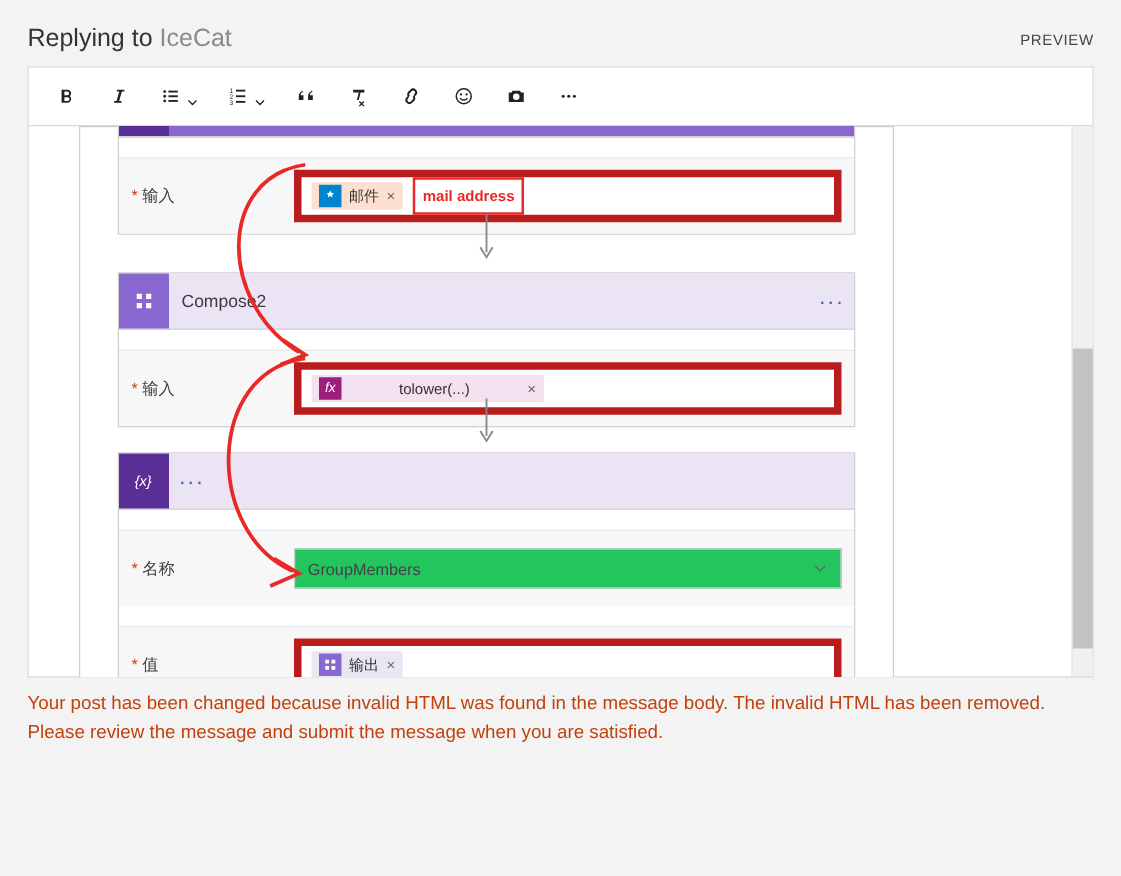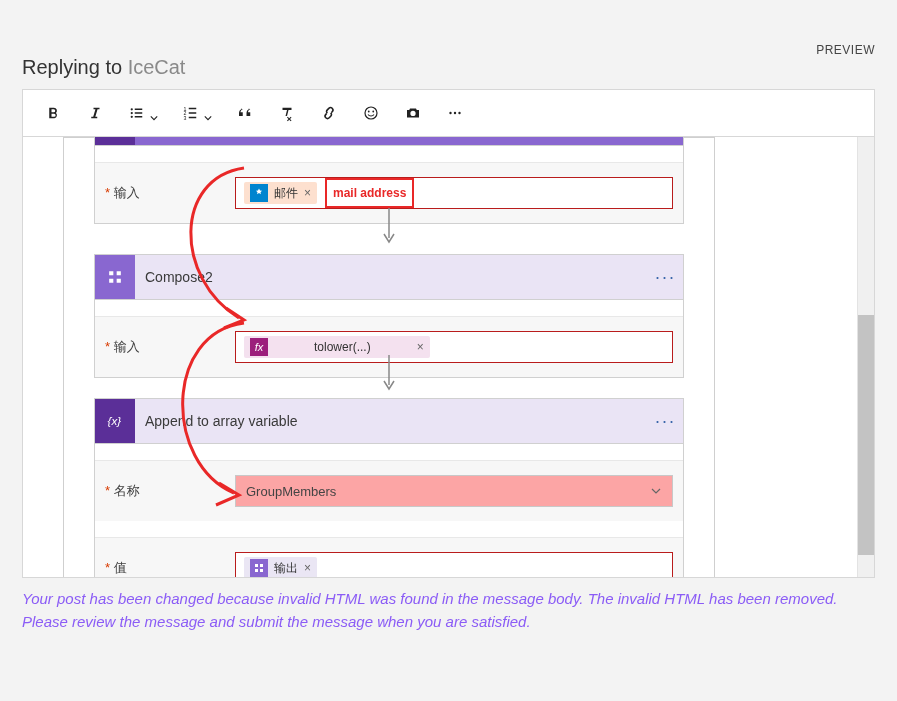--- a/index.html
+++ b/index.html
@@ -26,21 +26,20 @@
 }
 .reply-header {
   display: flex;
   justify-content: space-between;
   align-items: center;
   margin: 20px 22px 10px 22px;
 }
 .reply-to {
   font-size: 20px;
   color: #333;
-  margin-top: 36px;
 }
 .reply-to .target {
   color: #8a8a8a;
 }
 .preview {
   font-size: 12px;
   letter-spacing: 0.5px;
   color: #444;
 }
 .editor-card {
@@ -144,32 +143,32 @@
   width: 130px;
   font-size: 13px;
   color: #404040;
 }
 .flow-label.req::before {
   content: "* ";
   color: #d83b01;
 }
 .flow-input {
   flex: 1;
-  border: 1px solid #b91c1c;
+  border: 6px solid #b91c1c;
   background: #fff;
   height: 30px;
   display: flex;
   align-items: center;
   padding: 0 8px;
   gap: 8px;
 }
 .flow-select {
   flex: 1;
   border: 1px solid #c8c8c8;
-  background: #fca5a5;
+  background: #22c55e;
   height: 30px;
   display: flex;
   align-items: center;
   justify-content: space-between;
   padding: 0 10px;
   color: #444;
   font-size: 13px;
 }
 .token {
   display: inline-flex;
@@ -208,26 +207,25 @@
   position: absolute;
   left: 50%;
   transform: translateX(-50%);
   color: #888;
 }
 .arrow-down svg { width: 20px; height: 40px; }
 
 .svg-arrow { position:absolute; pointer-events:none; }
 
 .warning-text {
-  color: #8b5cf6;
+  color: #c2410c;
   font-size: 15px;
   line-height: 1.5;
   padding: 10px 0 0 0;
   margin: 0 22px;
-  font-style: italic;
 }
 
 .fake-scrollbar {
   position: absolute;
   right: 0;
   top: 0;
   bottom: 0;
   width: 16px;
   background: #f0f0f0;
   border-left: 1px solid #e3e3e3;
@@ -393,21 +391,20 @@
               </svg>
           </div>
 
           <div class="flow-card" style="left:30px; top:260px; width:590px;">
             <div class="header">
               <div class="icon-box dark">
                 <svg width="20" height="20" viewBox="0 0 24 24">
                     <text x="3" y="17" font-size="14" font-style="italic" fill="#fff">{x}</text>
                   </svg>
               </div>
-              <div class="title">Append to array variable</div>
               <div class="dots">···</div>
             </div>
             <div class="flow-row">
               <div class="flow-label req">名称</div>
               <div class="flow-select">
                 <span>GroupMembers</span>
                 <svg width="12" height="12" viewBox="0 0 12 12">
                     <path d="M2 4l4 4 4-4" stroke="#666" fill="none" stroke-width="1.2"></path>
                   </svg>
               </div>

